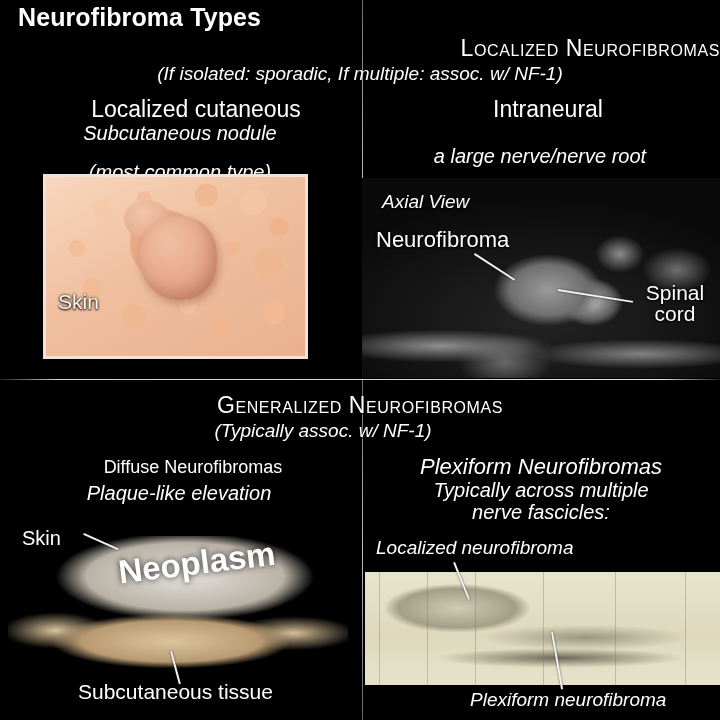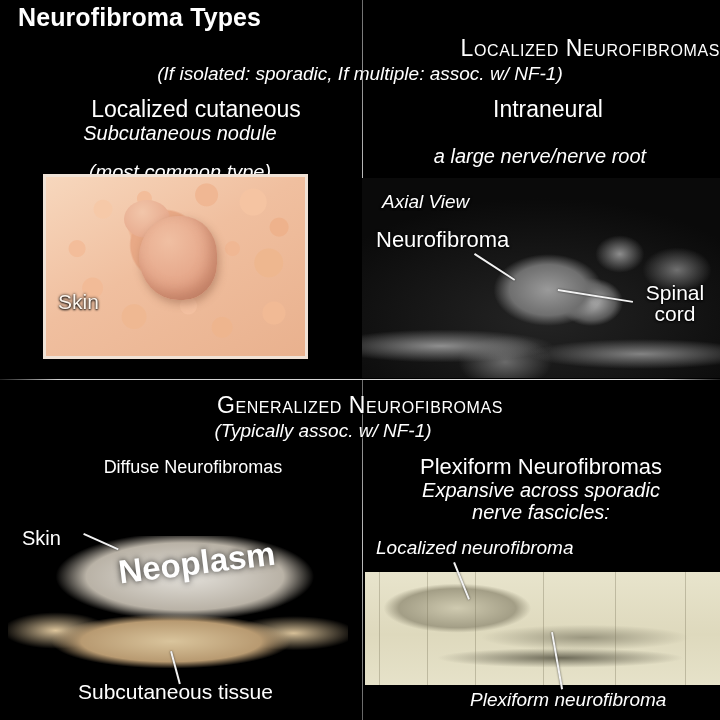--- a/index.html
+++ b/index.html
@@ -130,30 +130,31 @@
   <div class="txt ital" id="mri-axial">Axial View</div>
   <div class="txt" id="mri-neurofibroma">Neurofibroma</div>
   <div class="leader" style="left:475px;top:253px;width:48px;transform:rotate(33deg);"></div>
   <div class="txt" id="mri-spinal">Spinal cord</div>
   <div class="leader" style="left:558px;top:289px;width:76px;transform:rotate(9deg);"></div>
 
   <div class="txt smallcaps" style="left:0;top:393px;width:720px;font-size:23px;">Generalized Neurofibromas</div>
   <div class="txt ital" style="left:0;top:421px;width:646px;font-size:19px;">(Typically assoc. w/ NF-1)</div>
 
   <div class="txt" style="left:14px;top:458px;width:358px;font-size:18px;">Diffuse Neurofibromas</div>
+  <div class="txt ital" style="left:0;top:483px;width:358px;font-size:20px;">Plaque-like elevation</div>
 
   <div class="frame" id="gross-photo"></div>
   <div class="txt" id="gross-skinlabel">Skin</div>
   <div class="leader" style="left:84px;top:533px;width:38px;transform:rotate(24deg);height:2px;"></div>
   <div class="txt" id="gross-neoplasm">Neoplasm</div>
   <div class="txt" id="gross-subcut">Subcutaneous tissue</div>
   <div class="leader" style="left:172px;top:651px;width:34px;transform:rotate(75deg);height:2px;"></div>
 
-  <div class="txt" style="left:362px;top:455px;width:358px;font-size:22px;">Plexiform Neurofibromas</div>
-  <div class="txt ital" style="left:362px;top:480px;width:358px;font-size:20px;">Expansive across sporadic</div>
+  <div class="txt" style="left:362px;top:455px;width:358px;font-size:22px;font-style:italic;">Plexiform Neurofibromas</div>
+  <div class="txt ital" style="left:362px;top:480px;width:358px;font-size:20px;">Typically across multiple</div>
   <div class="txt ital" style="left:362px;top:502px;width:358px;font-size:20px;">nerve fascicles:</div>
 
   <div class="frame" id="engraving-photo">
     <div class="eng-stripe" style="left:14px;"></div>
     <div class="eng-stripe" style="left:62px;"></div>
     <div class="eng-stripe" style="left:110px;"></div>
     <div class="eng-stripe" style="left:178px;"></div>
     <div class="eng-stripe" style="left:250px;"></div>
     <div class="eng-stripe" style="left:320px;"></div>
   </div>

